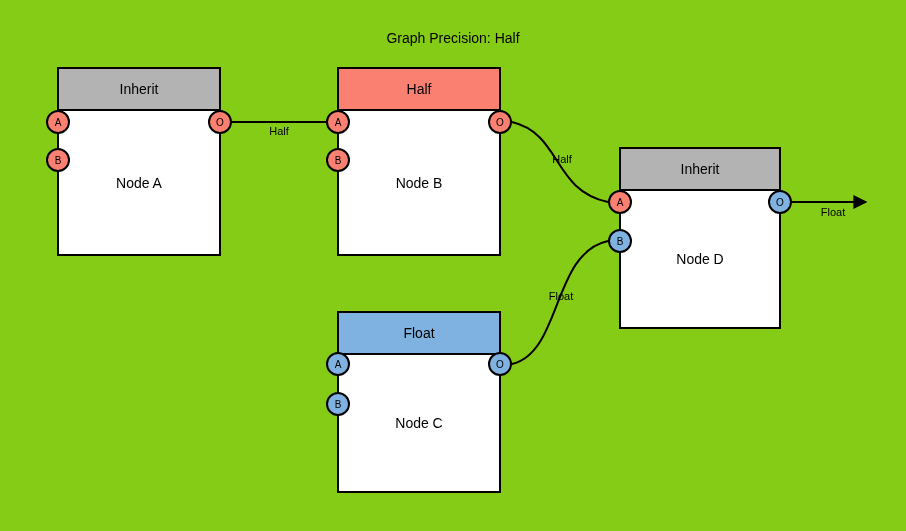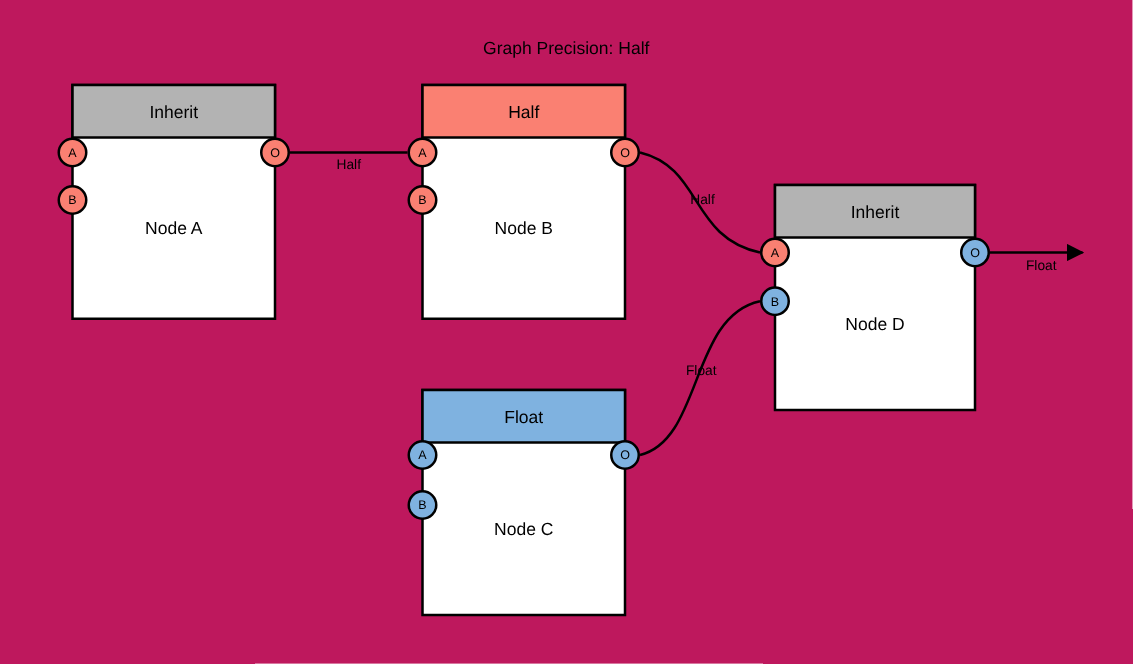--- a/index.html
+++ b/index.html
@@ -9,21 +9,21 @@
     background: #ffffff;
   }
   body {
     font-family: "Liberation Sans", sans-serif;
     color: #000000;
   }
   #canvas {
     position: relative;
     width: 906px;
     height: 531px;
-    background: #be185d;
+    background: #84cc16;
     overflow: hidden;
   }
   #graph-svg {
     position: absolute;
     left: 0;
     top: 0;
     width: 906px;
     height: 531px;
   }
   .graph-title {

